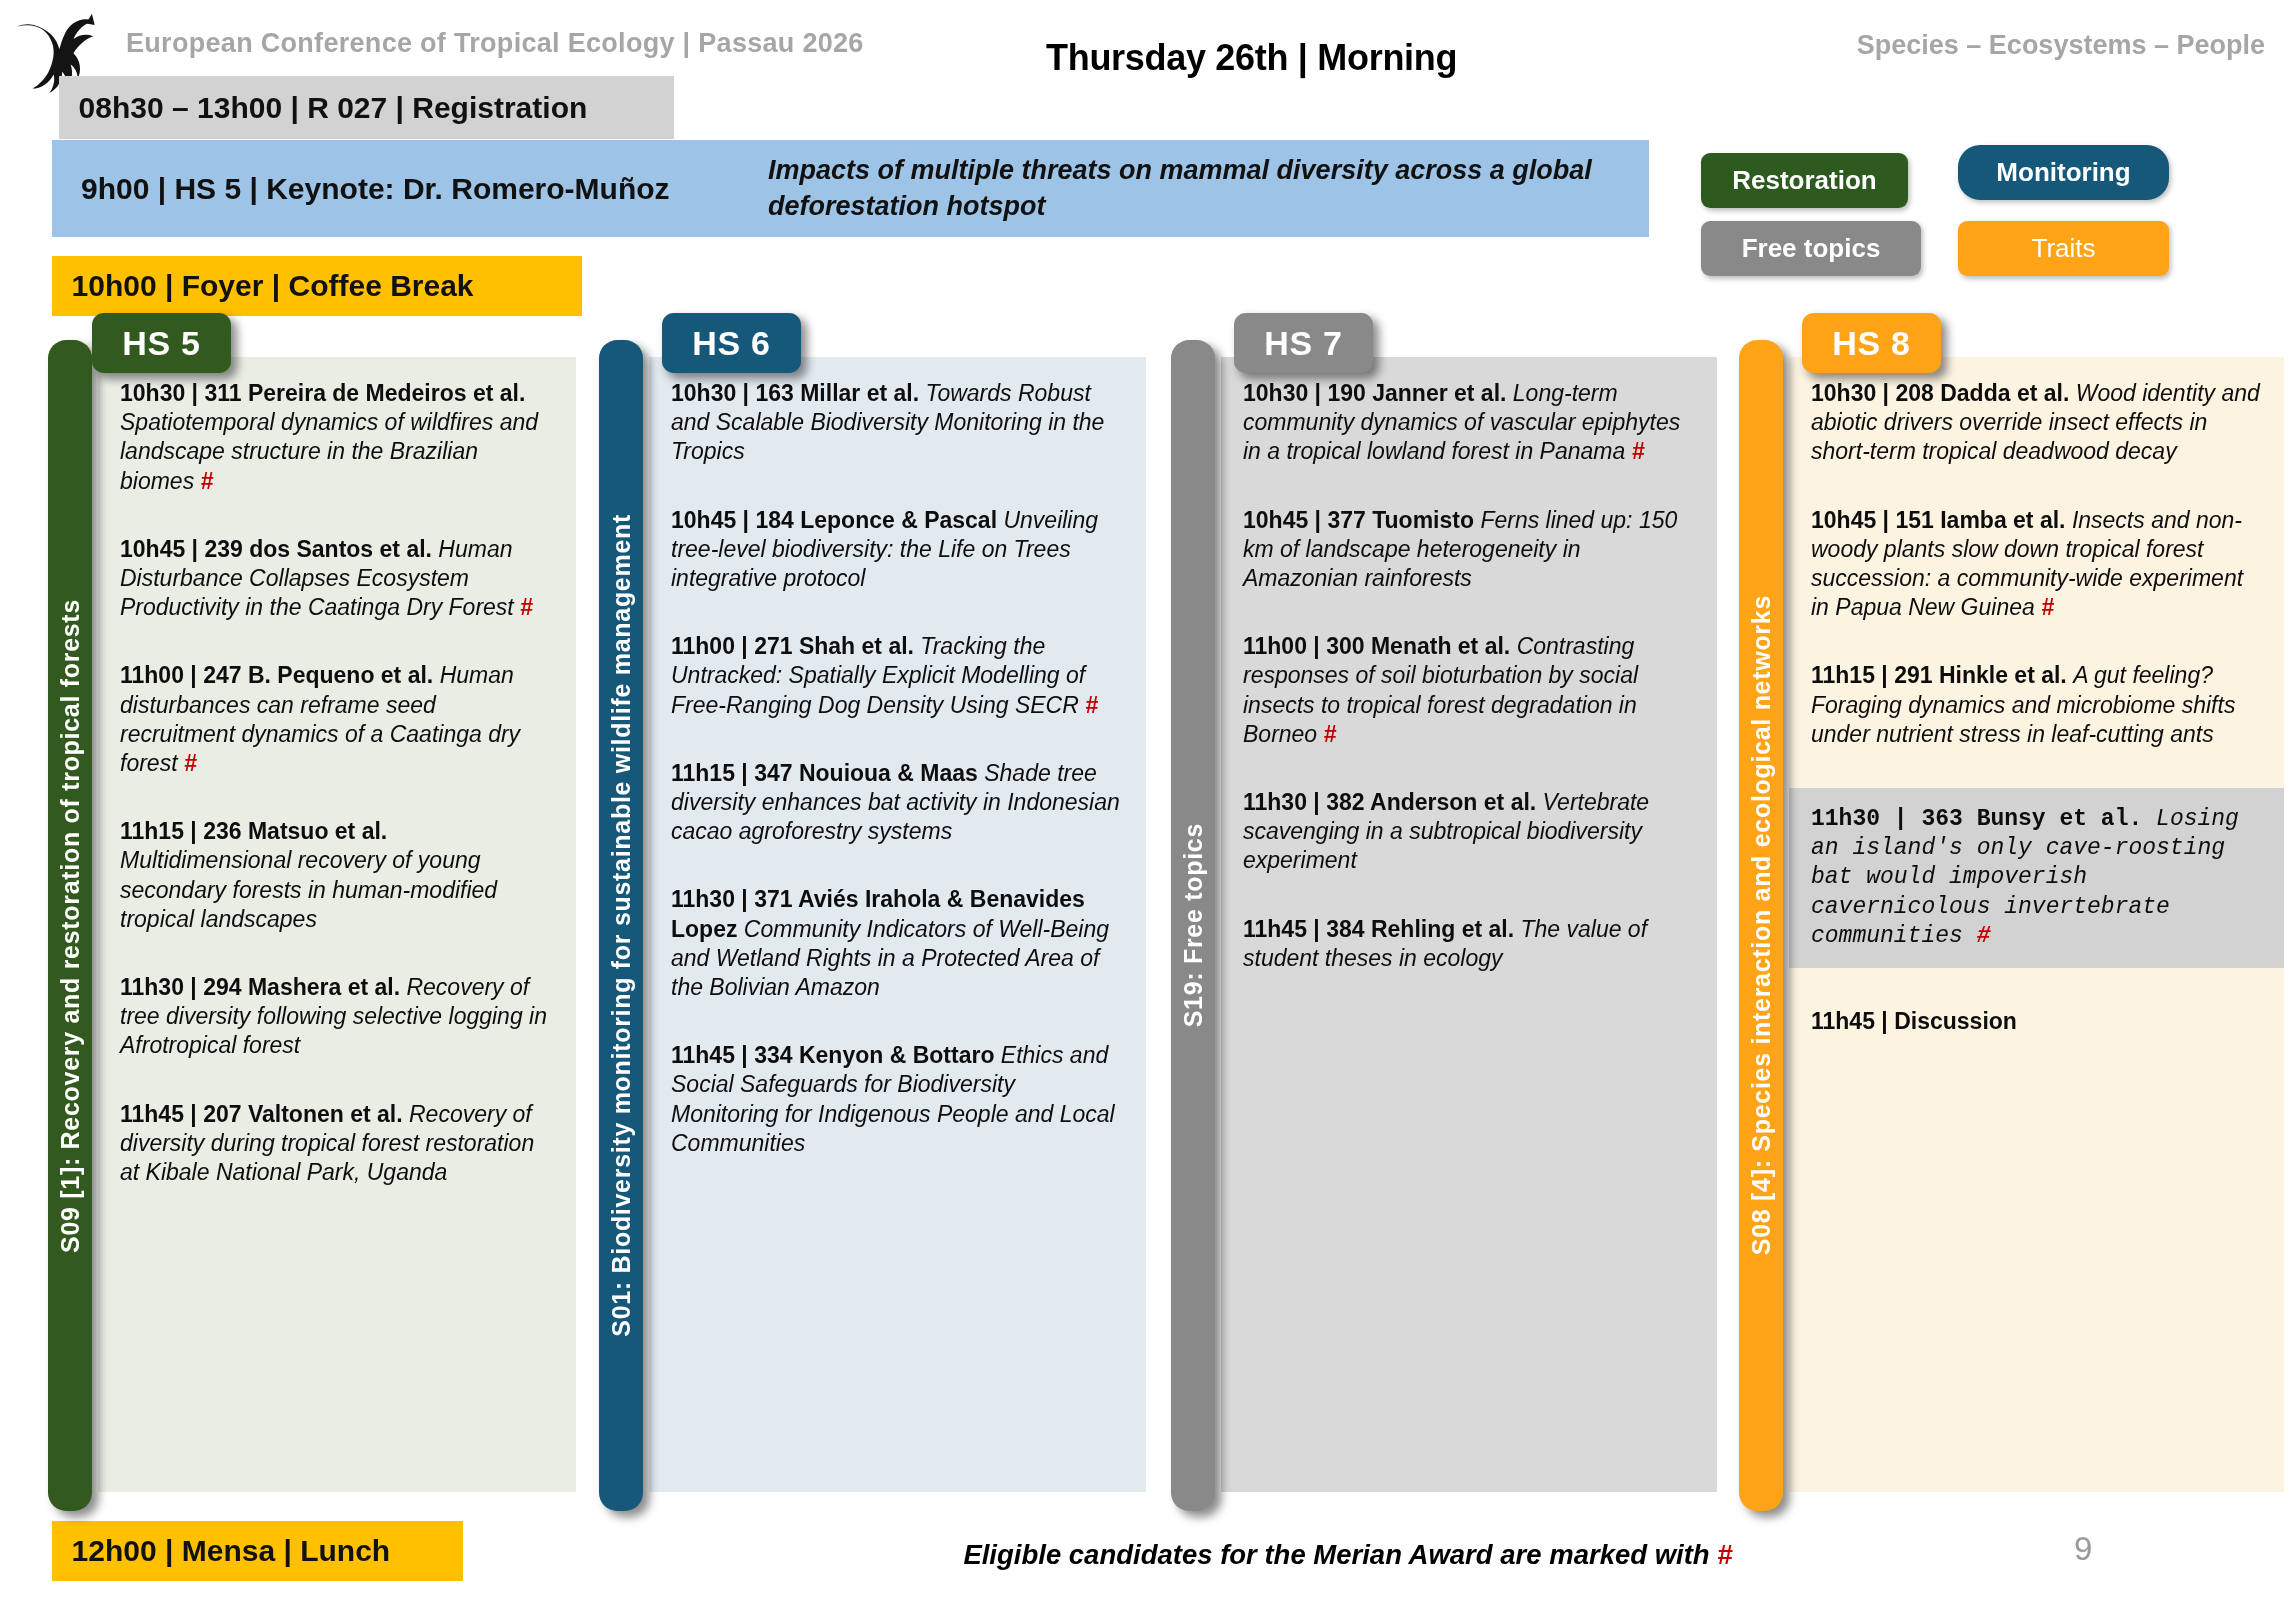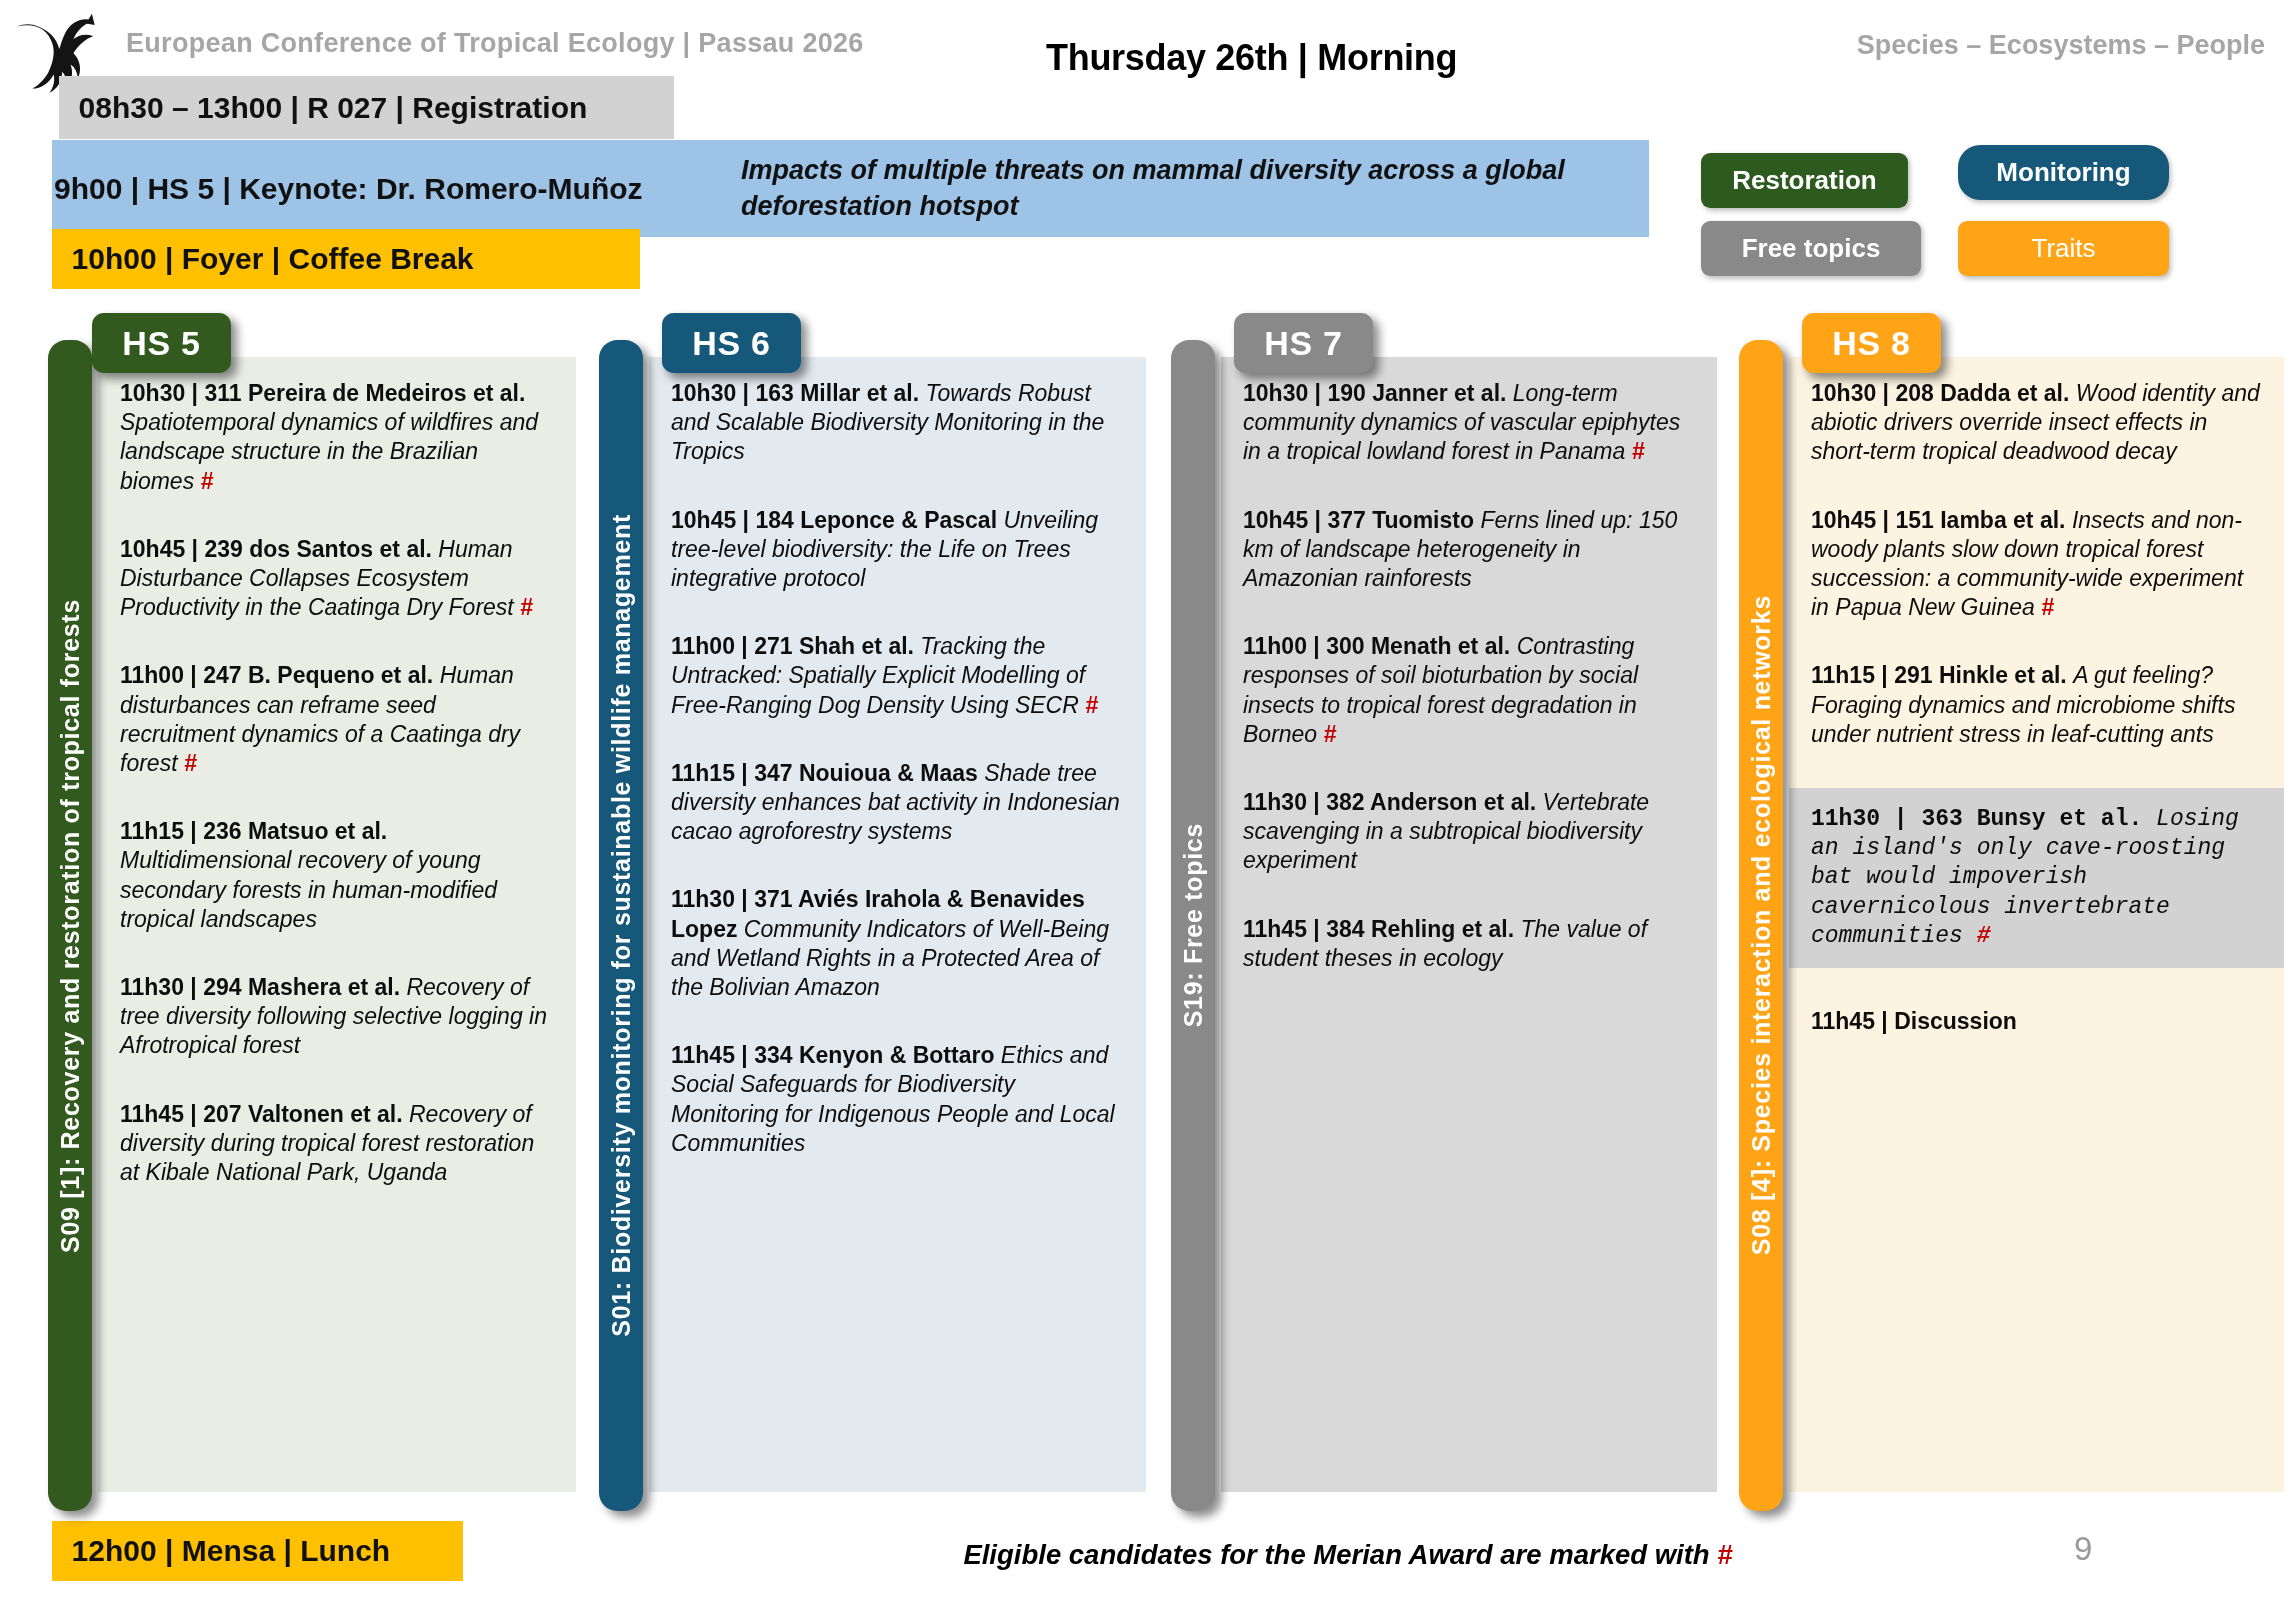--- a/index.html
+++ b/index.html
@@ -19,23 +19,23 @@
   }
   .tagline{
     position:absolute;left:1768px;top:30px;width:497px;text-align:right;
     font-size:27px;font-weight:bold;color:var(--text_gray);white-space:nowrap;
   }
   
   .bar{position:absolute;display:flex;align-items:center;font-weight:bold;box-sizing:border-box;}
   .bar-registration{left:59px;top:76px;width:615px;height:63px;background:var(--bar_gray);
     font-size:30px;padding-left:19.6px;}
   .bar-keynote{left:52px;top:140px;width:1597px;height:97px;background:var(--keynote_blue);}
-  .keynote-label{font-size:30px;font-weight:bold;padding-left:2px;flex:0 0 687px;}
+  .keynote-label{font-size:30px;font-weight:bold;padding-left:29px;flex:0 0 687px;}
   .keynote-title{font-size:27px;font-weight:bold;font-style:italic;width:870px;line-height:1.3;}
-  .bar-coffee{left:52px;top:229px;width:588px;height:60px;background:var(--break_yellow);
+  .bar-coffee{left:52px;top:256px;width:530px;height:60px;background:var(--break_yellow);
     font-size:30px;padding-left:19.6px;}
   .bar-lunch{left:52px;top:1521px;width:411px;height:60px;background:var(--break_yellow);
     font-size:30px;padding-left:19.6px;}
   
   .legend-btn{
     position:absolute;height:55px;border-radius:9.2px;color:#fff;display:flex;
     align-items:center;justify-content:center;font-size:26px;font-weight:bold;
     box-shadow:2px 2.6px 5.2px rgba(0,0,0,.25);
   }
   #legend-0{left:1701px;top:145px;width:207px;margin-top:8px;}

